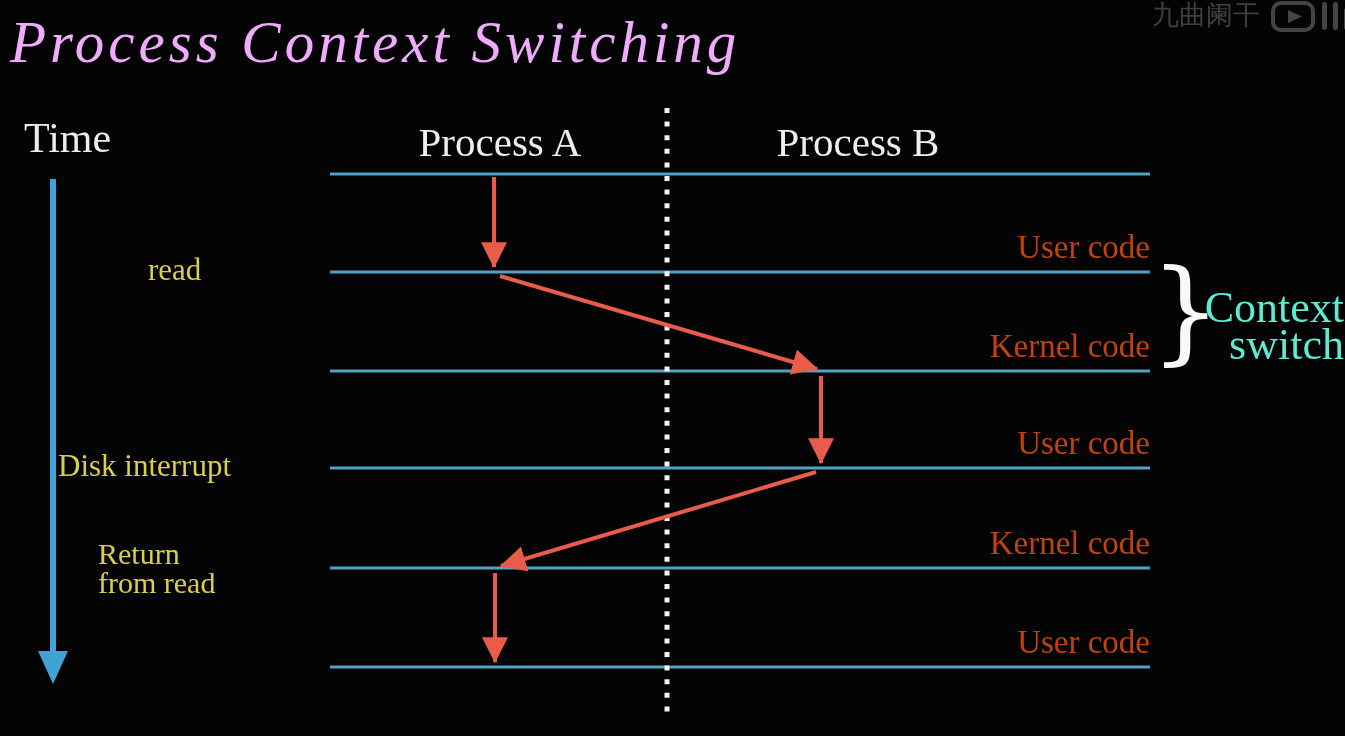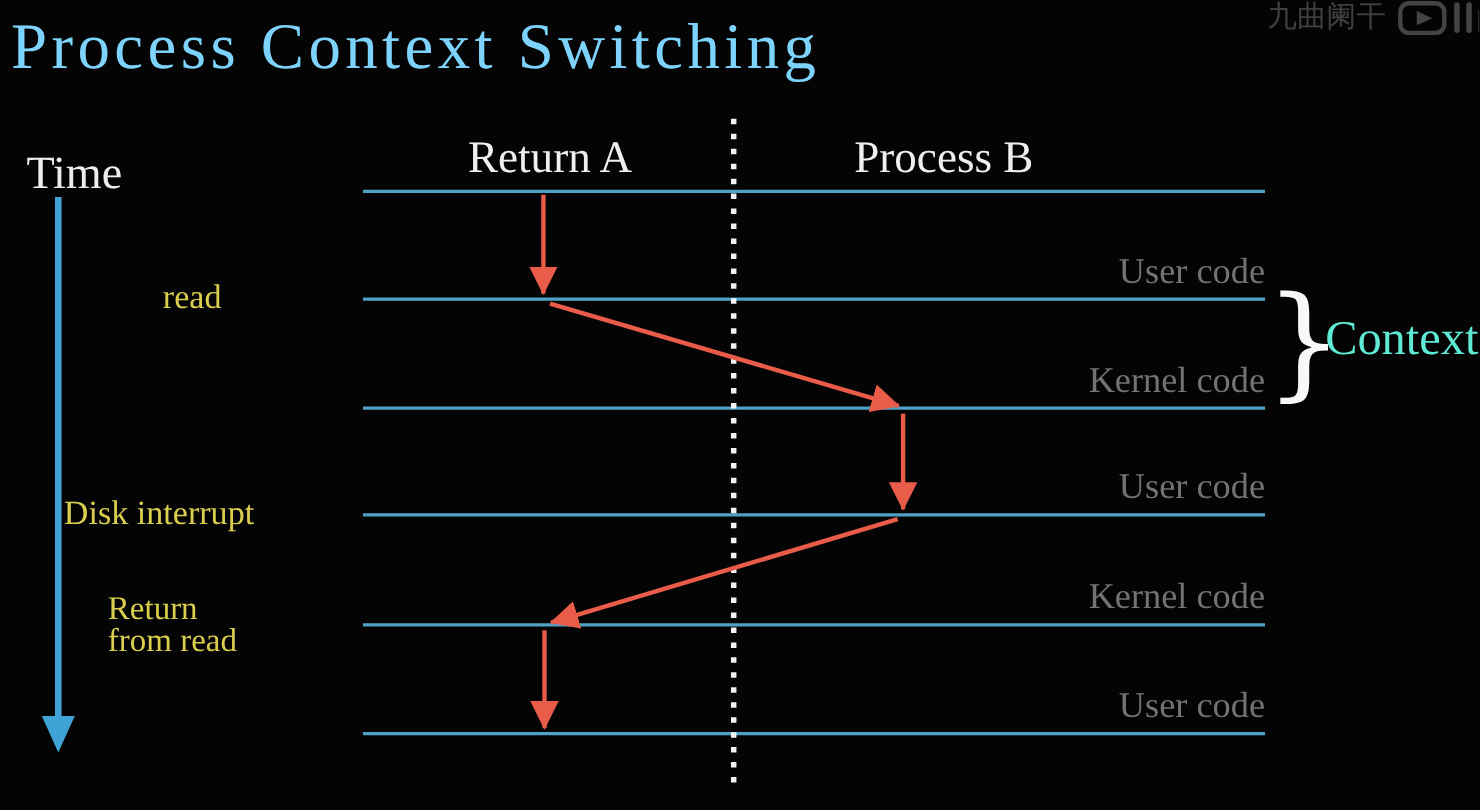--- a/index.html
+++ b/index.html
@@ -4,36 +4,36 @@
 <style>
   html,body{margin:0;padding:0;background:#000;}
   .stage{
     position:relative;width:1345px;height:736px;background:#040404;
     overflow:hidden;font-family:"Liberation Serif","DejaVu Serif",serif;
     -webkit-font-smoothing:antialiased;
   }
   .abs{position:absolute;}
   .title{
     left:10px;top:8px;font-size:59px;line-height:68px;letter-spacing:4px;
-    color:#7dd3fc;white-space:nowrap;
+    color:#f0abfc;white-space:nowrap;font-style:italic;
   }
   .watermark{
     left:1152px;top:-3px;display:flex;align-items:center;gap:10px;
     color:#3f3f3f;font-size:27px;white-space:nowrap;
     font-family:"DejaVu Sans",sans-serif;
   }
-  .time-label{left:24px;top:114px;font-size:42px;color:#ededed;margin-top:20px;}
+  .time-label{left:24px;top:114px;font-size:42px;color:#ededed;}
   .col-header{top:118px;font-size:41px;color:#efefef;text-align:center;}
   .col-a{left:330px;width:340px;}
   .col-b{left:705px;width:306px;}
   .event-label{color:#d9ce4e;text-align:left;font-size:31px;line-height:30px;}
   .ev-read{left:148px;top:255px;width:150px;}
   .ev-disk{left:58px;top:451px;width:240px;}
   .ev-return{left:98px;top:539px;width:200px;font-size:30px;line-height:29px;}
-  .segment-label{left:850px;width:300px;text-align:right;font-size:33px;color:#737373;}
+  .segment-label{left:850px;width:300px;text-align:right;font-size:33px;color:#c2410c;}
   .seg-0{top:229px;}
   .seg-1{top:328px;}
   .seg-2{top:425px;}
   .seg-3{top:525px;}
   .seg-4{top:624px;}
   .brace{
     left:1150px;top:258px;width:46px;height:114px;line-height:106px;
     font-size:112px;color:#f8f8f8;text-align:center;
     font-family:"DejaVu Serif",serif;
   }
@@ -81,34 +81,35 @@
     <svg width="110" height="34" viewBox="0 0 110 34">
       <rect x="3" y="5" width="40" height="27" rx="8" fill="none" stroke="#444" stroke-width="4"></rect>
       <polygon points="18,12 32,18.5 18,25" fill="#444"></polygon>
       <rect x="52" y="4" width="5" height="28" rx="2.5" fill="#444"></rect>
       <rect x="63" y="4" width="5" height="28" rx="2.5" fill="#444"></rect>
       <rect x="74" y="10" width="5" height="22" rx="2.5" fill="#444"></rect>
     </svg>
   </div>
 
   <div class="abs time-label">Time</div>
-  <div class="abs col-header col-a">Return A</div>
+  <div class="abs col-header col-a">Process A</div>
   <div class="abs col-header col-b">Process B</div>
 
   <div class="abs event-label ev-read">read</div>
   <div class="abs event-label ev-return">
     <div>Return</div>
     <div>from read</div>
   </div>
   <div class="abs event-label ev-disk">Disk interrupt</div>
 
   <div class="abs segment-label seg-0">User code</div>
   <div class="abs segment-label seg-1">Kernel code</div>
   <div class="abs segment-label seg-2">User code</div>
   <div class="abs segment-label seg-3">Kernel code</div>
   <div class="abs segment-label seg-4">User code</div>
 
   <div class="abs brace">}</div>
   <div class="abs context-switch">
     <div>Context</div>
+    <div>switch</div>
   </div>
 
 </div>
 
 </body></html>

